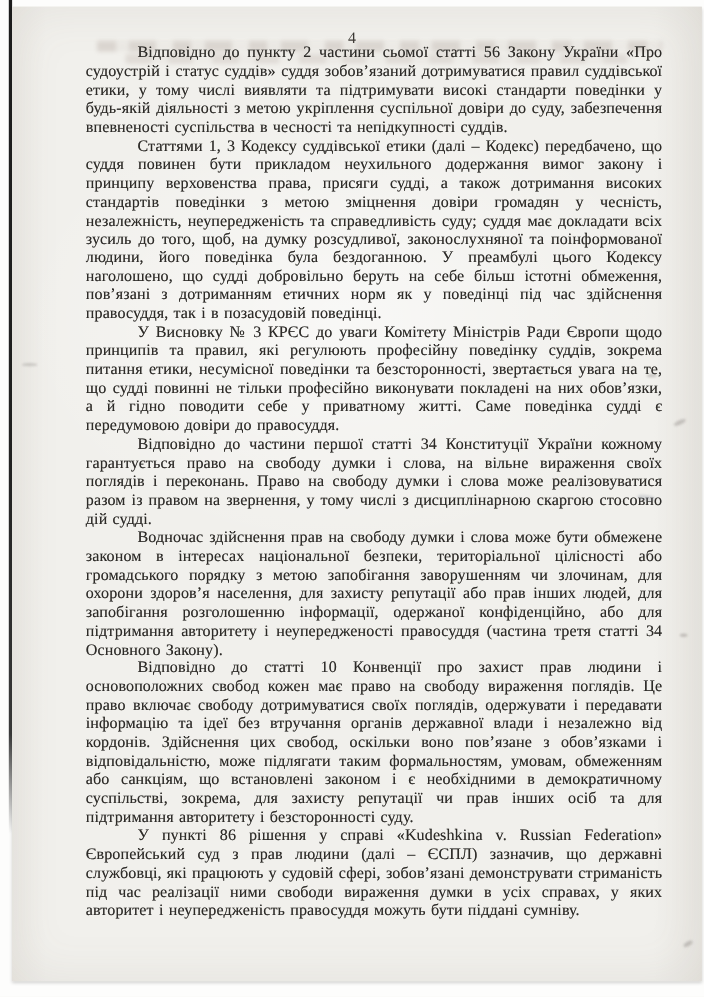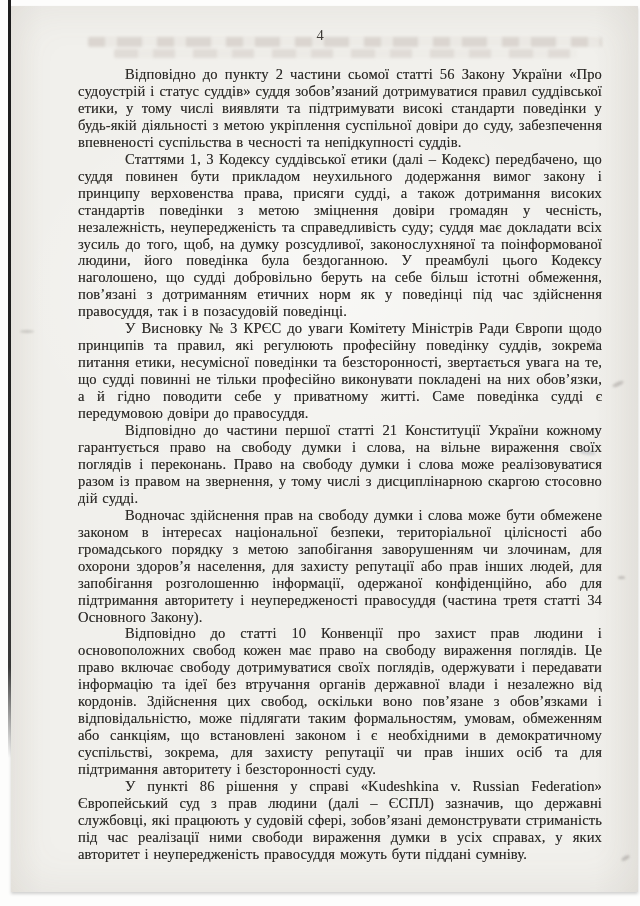--- a/index.html
+++ b/index.html
@@ -75,21 +75,21 @@
     border-radius: 2px;
     background: repeating-linear-gradient(90deg,
       rgba(148,128,118,0.48) 0 24px,
       rgba(184,170,160,0.22) 24px 39px,
       rgba(142,122,112,0.45) 39px 61px,
       rgba(192,180,170,0.16) 61px 79px);
   }
   .body-text {
     position: absolute;
     left: 78px;
-    top: 66px;
+    top: 40px;
     width: 524px;
     font-size: 14.6px;
     line-height: 16.95px;
     color: #2d2b28;
     text-align: justify;
     letter-spacing: 0.1px;
     word-spacing: 1px;
     text-shadow: 0 0 0.4px rgba(45,43,40,0.55);
   }
   .body-text p {
@@ -127,21 +127,21 @@
   </div>
 
   <div class="body-text">
 
       <p>Відповідно до пункту 2 частини сьомої статті 56 Закону України «Про судоустрій і статус суддів» суддя зобов’язаний дотримуватися правил суддівської етики, у тому числі виявляти та підтримувати високі стандарти поведінки у будь-якій діяльності з метою укріплення суспільної довіри до суду, забезпечення впевненості суспільства в чесності та непідкупності суддів.</p>
 
       <p>Статтями 1, 3 Кодексу суддівської етики (далі – Кодекс) передбачено, що суддя повинен бути прикладом неухильного додержання вимог закону і принципу верховенства права, присяги судді, а також дотримання високих стандартів поведінки з метою зміцнення довіри громадян у чесність, незалежність, неупередженість та справедливість суду; суддя має докладати всіх зусиль до того, щоб, на думку розсудливої, законослухняної та поінформованої людини, його поведінка була бездоганною. У преамбулі цього Кодексу наголошено, що судді добровільно беруть на себе більш істотні обмеження, пов’язані з дотриманням етичних норм як у поведінці під час здійснення правосуддя, так і в позасудовій поведінці.</p>
 
       <p>У Висновку № 3 КРЄС до уваги Комітету Міністрів Ради Європи щодо принципів та правил, які регулюють професійну поведінку суддів, зокрема питання етики, несумісної поведінки та безсторонності, звертається увага на те, що судді повинні не тільки професійно виконувати покладені на них обов’язки, а й гідно поводити себе у приватному житті. Саме поведінка судді є передумовою довіри до правосуддя.</p>
 
-      <p>Відповідно до частини першої статті 21 Конституції України кожному гарантується право на свободу думки і слова, на вільне вираження своїх поглядів і переконань. Право на свободу думки і слова може реалізовуватися разом із правом на звернення, у тому числі з дисциплінарною скаргою стосовно дій судді.</p>
+      <p>Відповідно до частини першої статті 34 Конституції України кожному гарантується право на свободу думки і слова, на вільне вираження своїх поглядів і переконань. Право на свободу думки і слова може реалізовуватися разом із правом на звернення, у тому числі з дисциплінарною скаргою стосовно дій судді.</p>
 
       <p>Водночас здійснення прав на свободу думки і слова може бути обмежене законом в інтересах національної безпеки, територіальної цілісності або громадського порядку з метою запобігання заворушенням чи злочинам, для охорони здоров’я населення, для захисту репутації або прав інших людей, для запобігання розголошенню інформації, одержаної конфіденційно, або для підтримання авторитету і неупередженості правосуддя (частина третя статті 34 Основного Закону).</p>
 
       <p>Відповідно до статті 10 Конвенції про захист прав людини і основоположних свобод кожен має право на свободу вираження поглядів. Це право включає свободу дотримуватися своїх поглядів, одержувати і передавати інформацію та ідеї без втручання органів державної влади і незалежно від кордонів. Здійснення цих свобод, оскільки воно пов’язане з обов’язками і відповідальністю, може підлягати таким формальностям, умовам, обмеженням або санкціям, що встановлені законом і є необхідними в демократичному суспільстві, зокрема, для захисту репутації чи прав інших осіб та для підтримання авторитету і безсторонності суду.</p>
 
       <p>У пункті 86 рішення у справі «Kudeshkina v. Russian Federation» Європейський суд з прав людини (далі – ЄСПЛ) зазначив, що державні службовці, які працюють у судовій сфері, зобов’язані демонструвати стриманість під час реалізації ними свободи вираження думки в усіх справах, у яких авторитет і неупередженість правосуддя можуть бути піддані сумніву.</p>
     </div>
 
   <div class="smudge" id="s1"></div>
   <div class="smudge" id="s2"></div>

